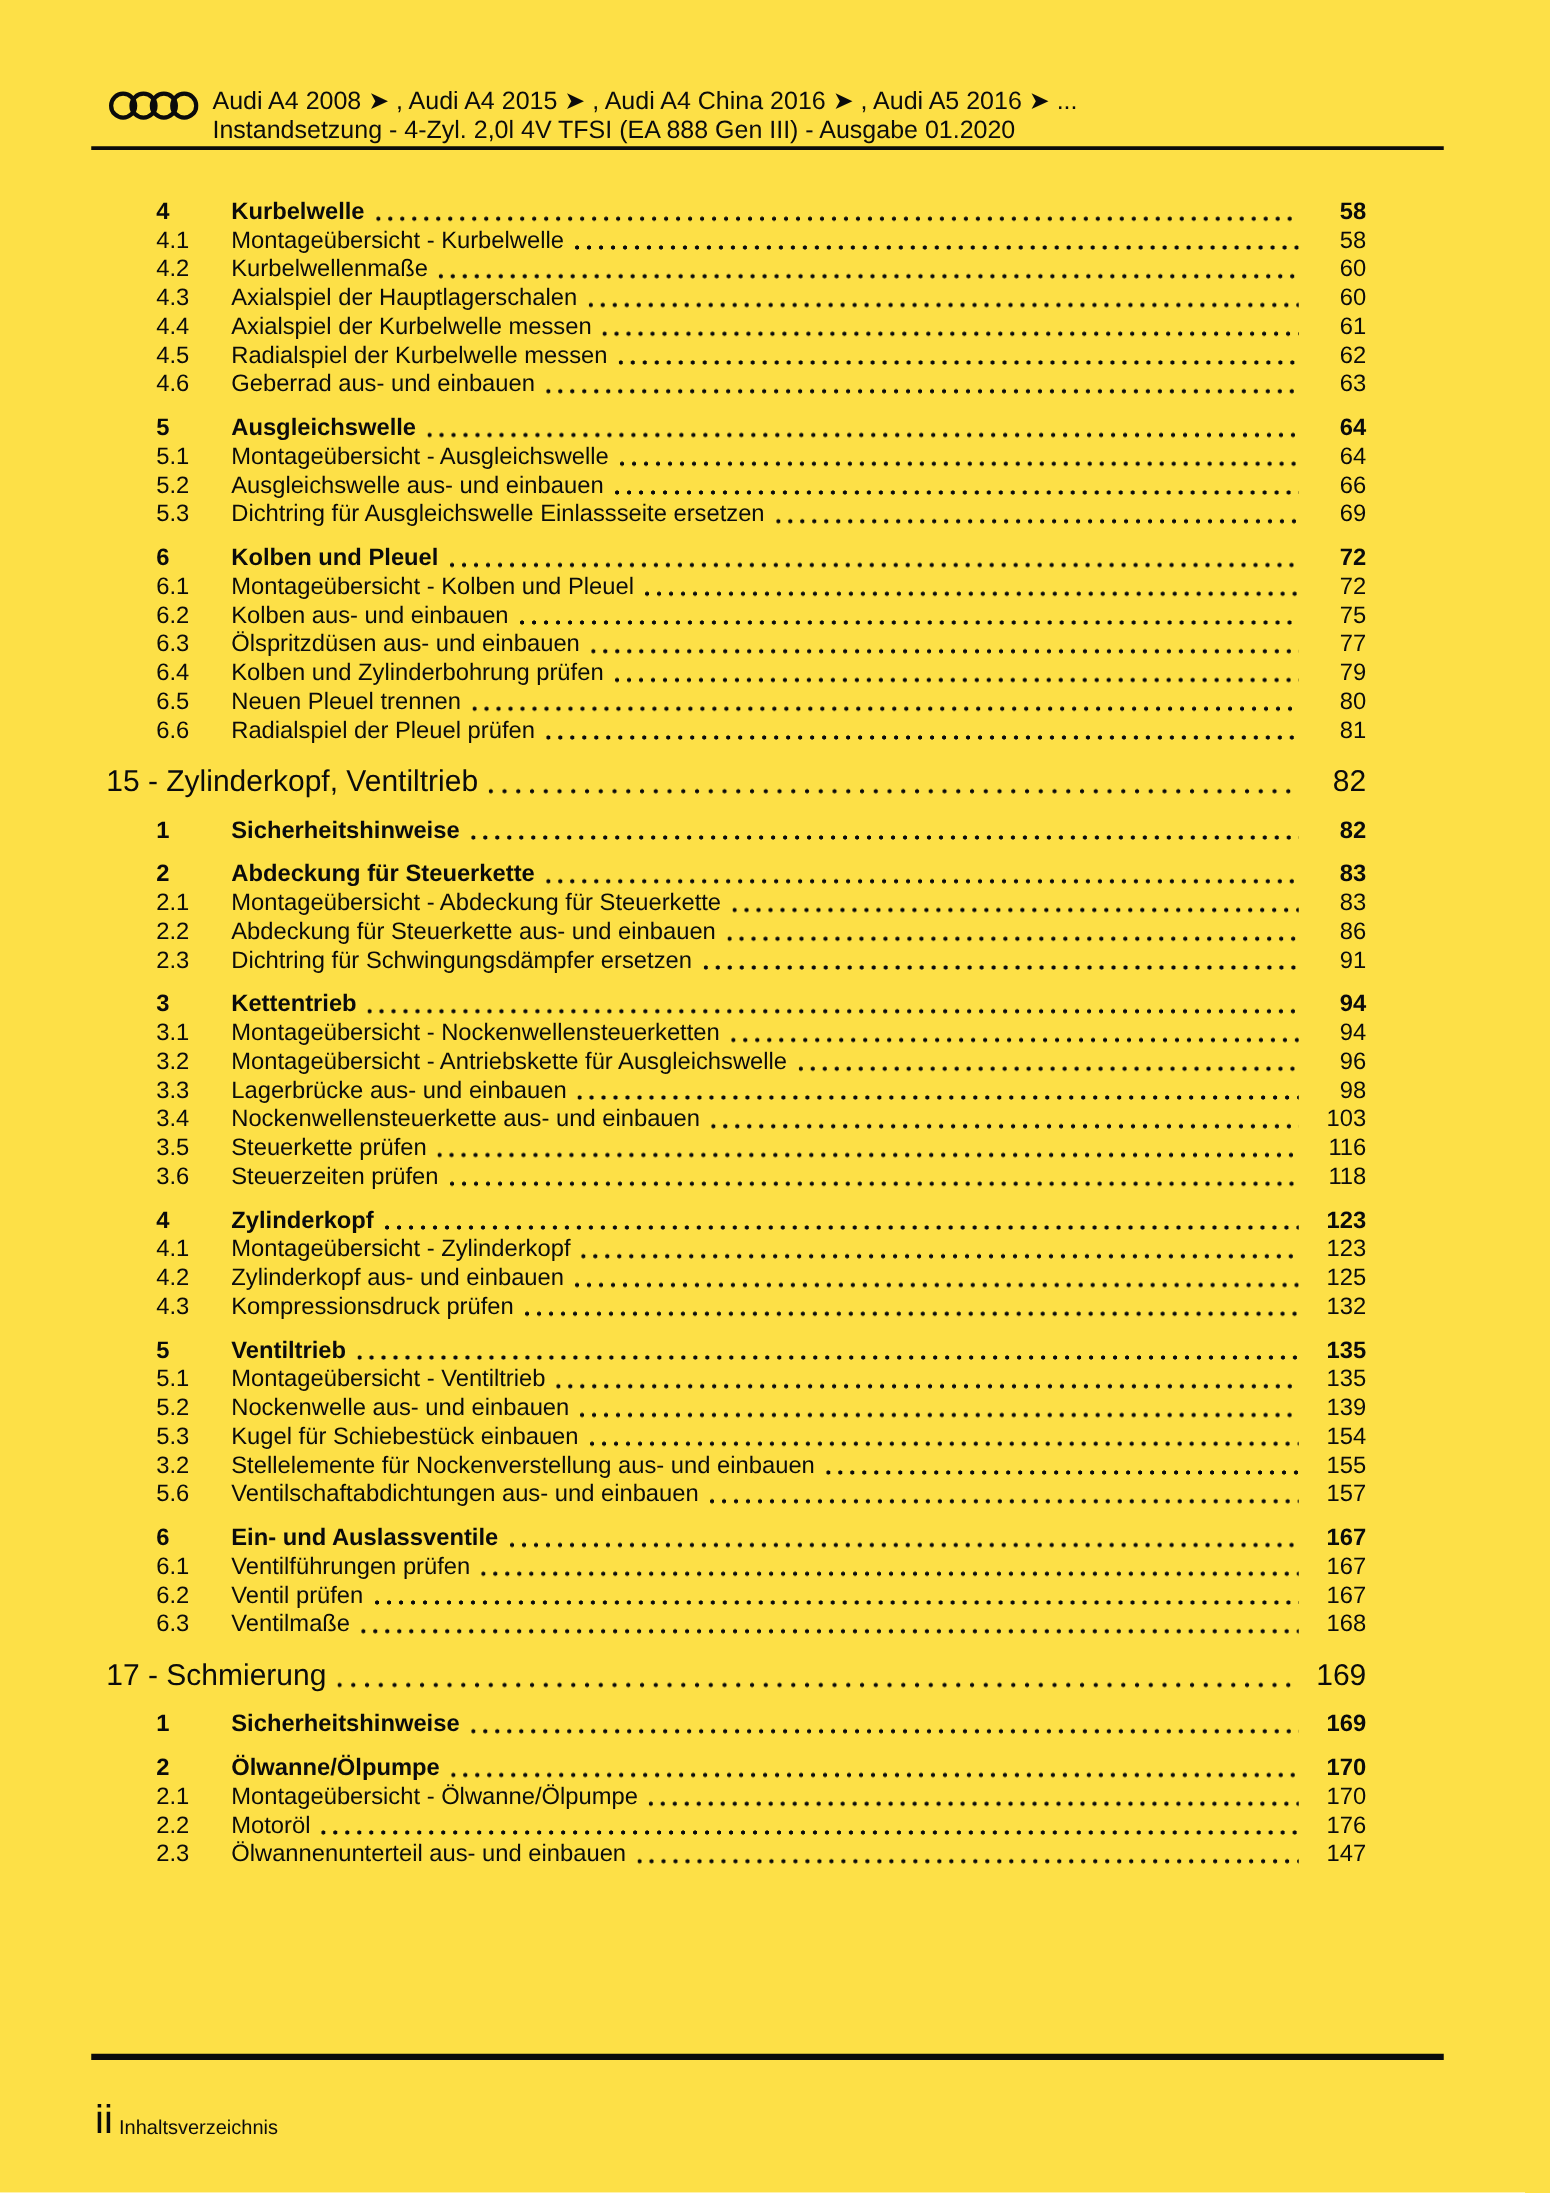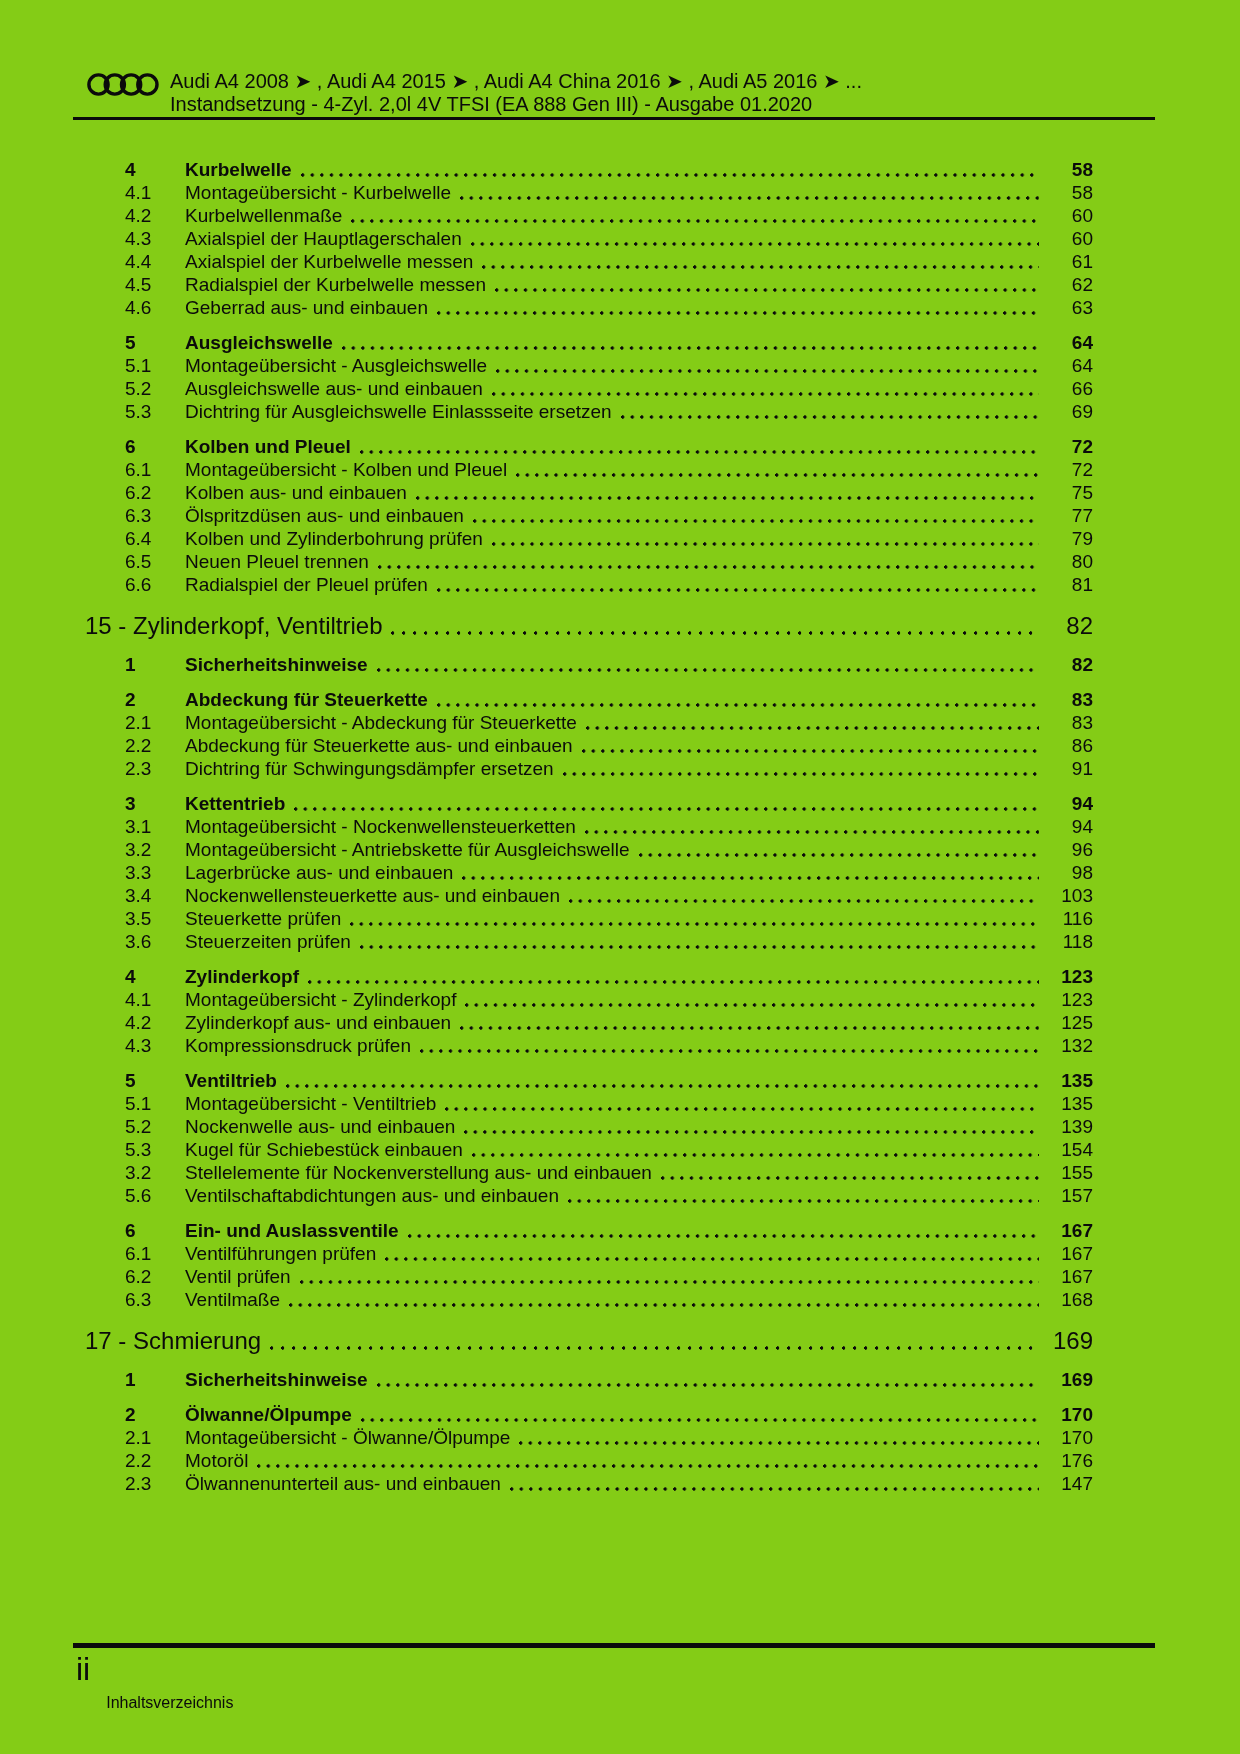--- a/index.html
+++ b/index.html
@@ -1,20 +1,20 @@
 <!DOCTYPE html>
 <html><head>
 <meta charset="utf-8">
 <style>
   html, body { margin: 0; padding: 0; background: #ffffff; }
   .page {
     position: relative;
     width: 1240px;
     height: 1754px;
-    background: #84cc16;
+    background: #fde047;
     color: #0b0b0b;
     font-family: "Liberation Sans", "DejaVu Sans", sans-serif;
     overflow: hidden;
   }
 
   
   .logo {
     position: absolute;
     left: 87px;
     top: 71px;
@@ -70,22 +70,22 @@
     top: 1643px;
     width: 1082px;
     height: 5px;
     background: #0b0b0b;
   }
   .footer-text {
     position: absolute;
     left: 76px;
     top: 1652px;
     display: flex;
-    align-items: flex-start;
-    gap: 16px;
+    align-items: flex-end;
+    gap: 5px;
   }
   .folio { font-size: 32px; line-height: 34px; }
   .footer-label { font-size: 16px; margin-top: 42px; }
 </style>
 </head>
 <body>
 
 <div class="page">
 
   <div class="logo">

